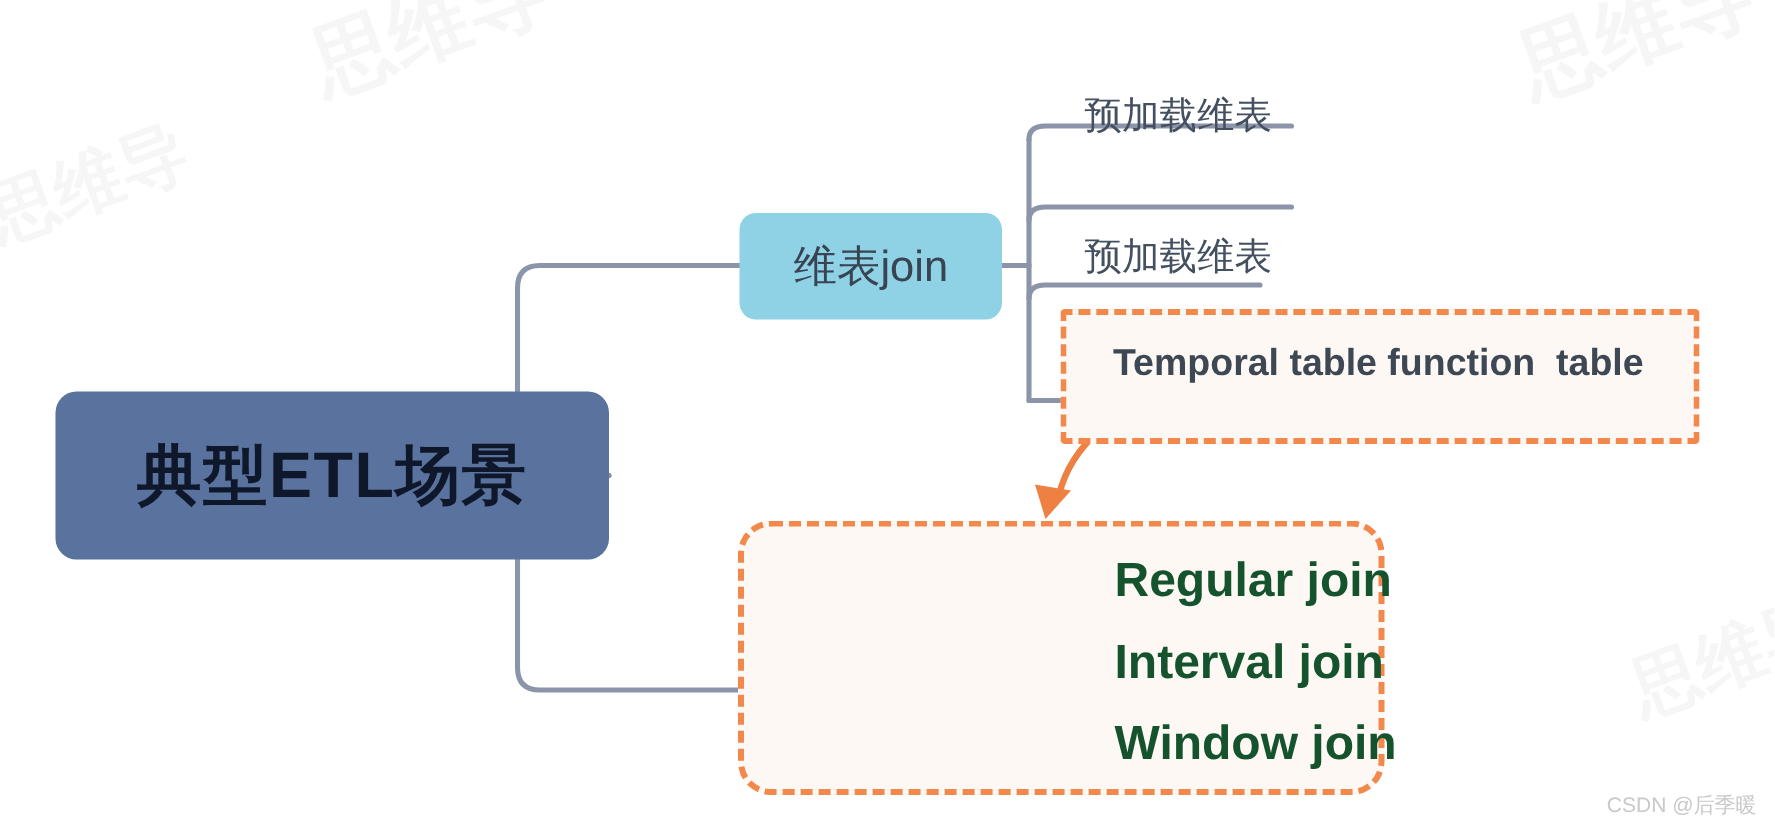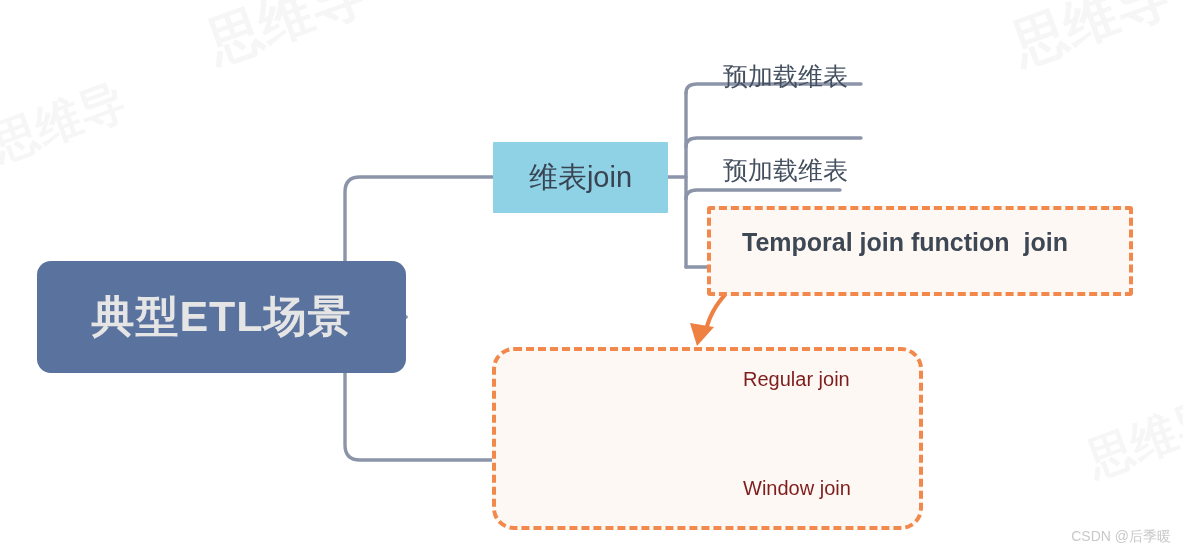--- a/index.html
+++ b/index.html
@@ -30,29 +30,29 @@
     box-sizing: border-box;
     white-space: nowrap;
   }
   .root-node {
     left: 37px;
     top: 261px;
     width: 369px;
     height: 112px;
     background: #5a729e;
     border-radius: 14px;
-    color: #e5e5e5;
+    color: #0f172a;
     font-size: 43px;
     font-weight: bold;
     letter-spacing: 1px;
     z-index: 4;
   }
   .branch-node {
     background: #8fd2e6;
-    border-radius: 1px;
+    border-radius: 11px;
     color: #394453;
     font-size: 29px;
     font-weight: normal;
     z-index: 4;
   }
   .branch-dim {
     left: 493px;
     top: 142px;
     width: 175px;
     height: 71px;
@@ -68,23 +68,23 @@
     color: #3e4855;
     white-space: nowrap;
     z-index: 4;
   }
   .leaf-cn {
     font-size: 25px;
     font-weight: normal;
     color: #44505f;
   }
   .leaf-en {
-    font-size: 20px;
-    font-weight: normal;
-    color: #7f1d1d;
+    font-size: 32px;
+    font-weight: bold;
+    color: #14532d;
   }
   .temporal-text {
     position: absolute;
     left: 742px;
     top: 228px;
     font-size: 25px;
     font-weight: bold;
     color: #3e4855;
     white-space: pre;
     z-index: 4;
@@ -182,20 +182,21 @@
     <span>典型ETL场景</span>
   </div>
 
   <div class="node branch-node branch-dim">
     <span>维表join</span>
   </div>
 
   <div class="leaf leaf-cn" style="left:723px; top:48px;margin-top:12px;">预加载维表</div>
   <div class="leaf leaf-cn" style="left:723px; top:154px;">预加载维表</div>
 
-  <div class="temporal-text">Temporal join function  join</div>
+  <div class="temporal-text">Temporal table function  table</div>
 
 
   <div class="leaf leaf-en" style="left:743px; top:368px;">Regular join</div>
+  <div class="leaf leaf-en" style="left:743px; top:423px;">Interval join</div>
   <div class="leaf leaf-en" style="left:743px; top:477px;">Window join</div>
 
   <div class="csdn-credit">CSDN @后季暖</div>
 </div>
 
 </body></html>

